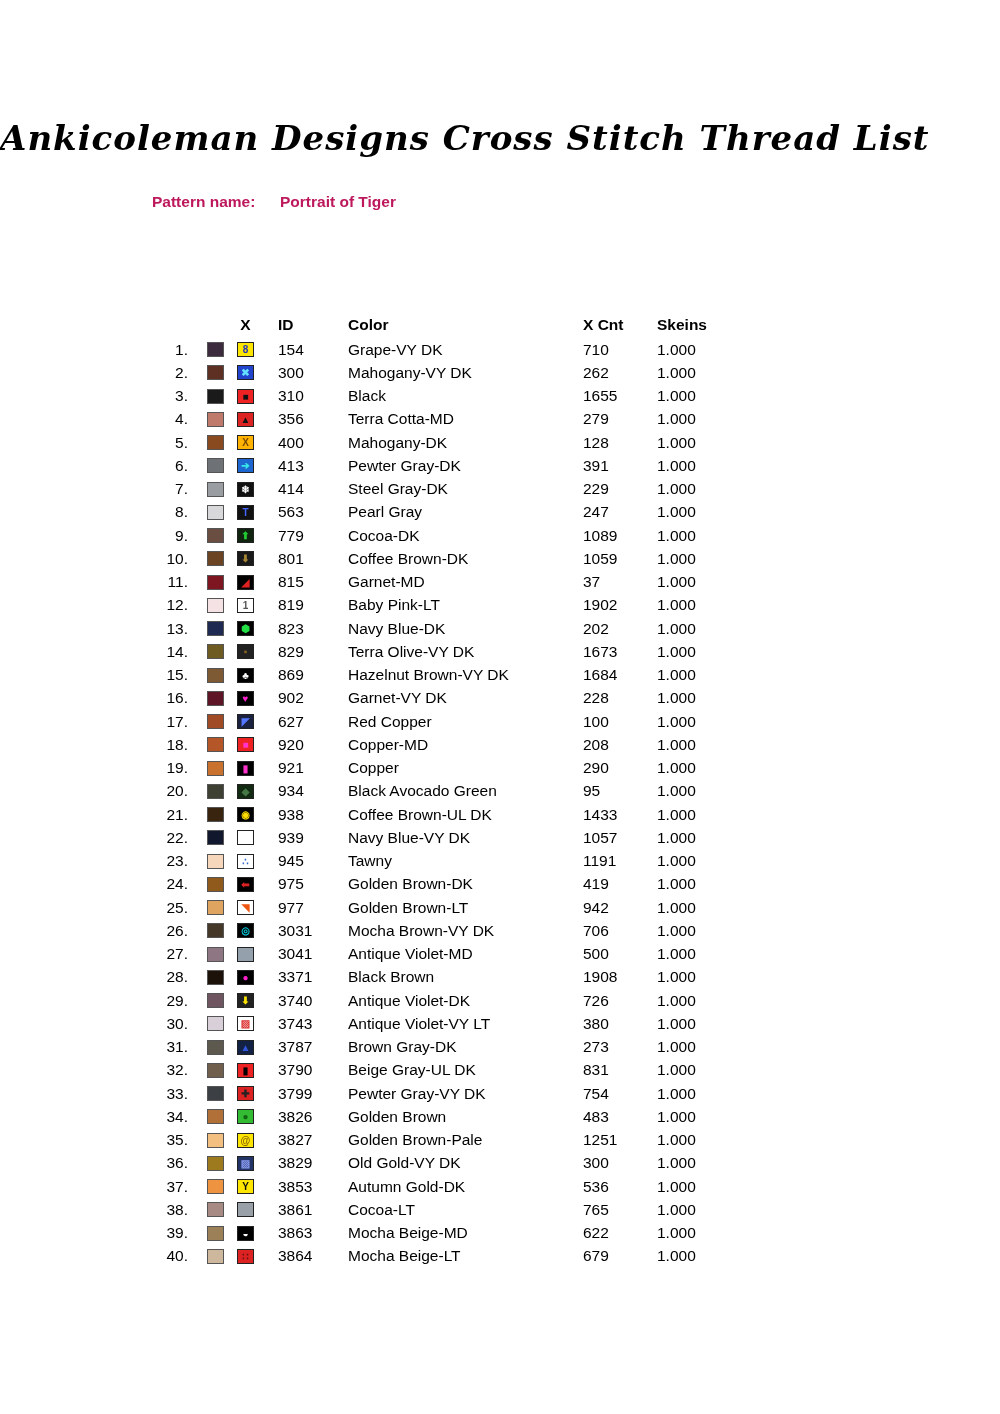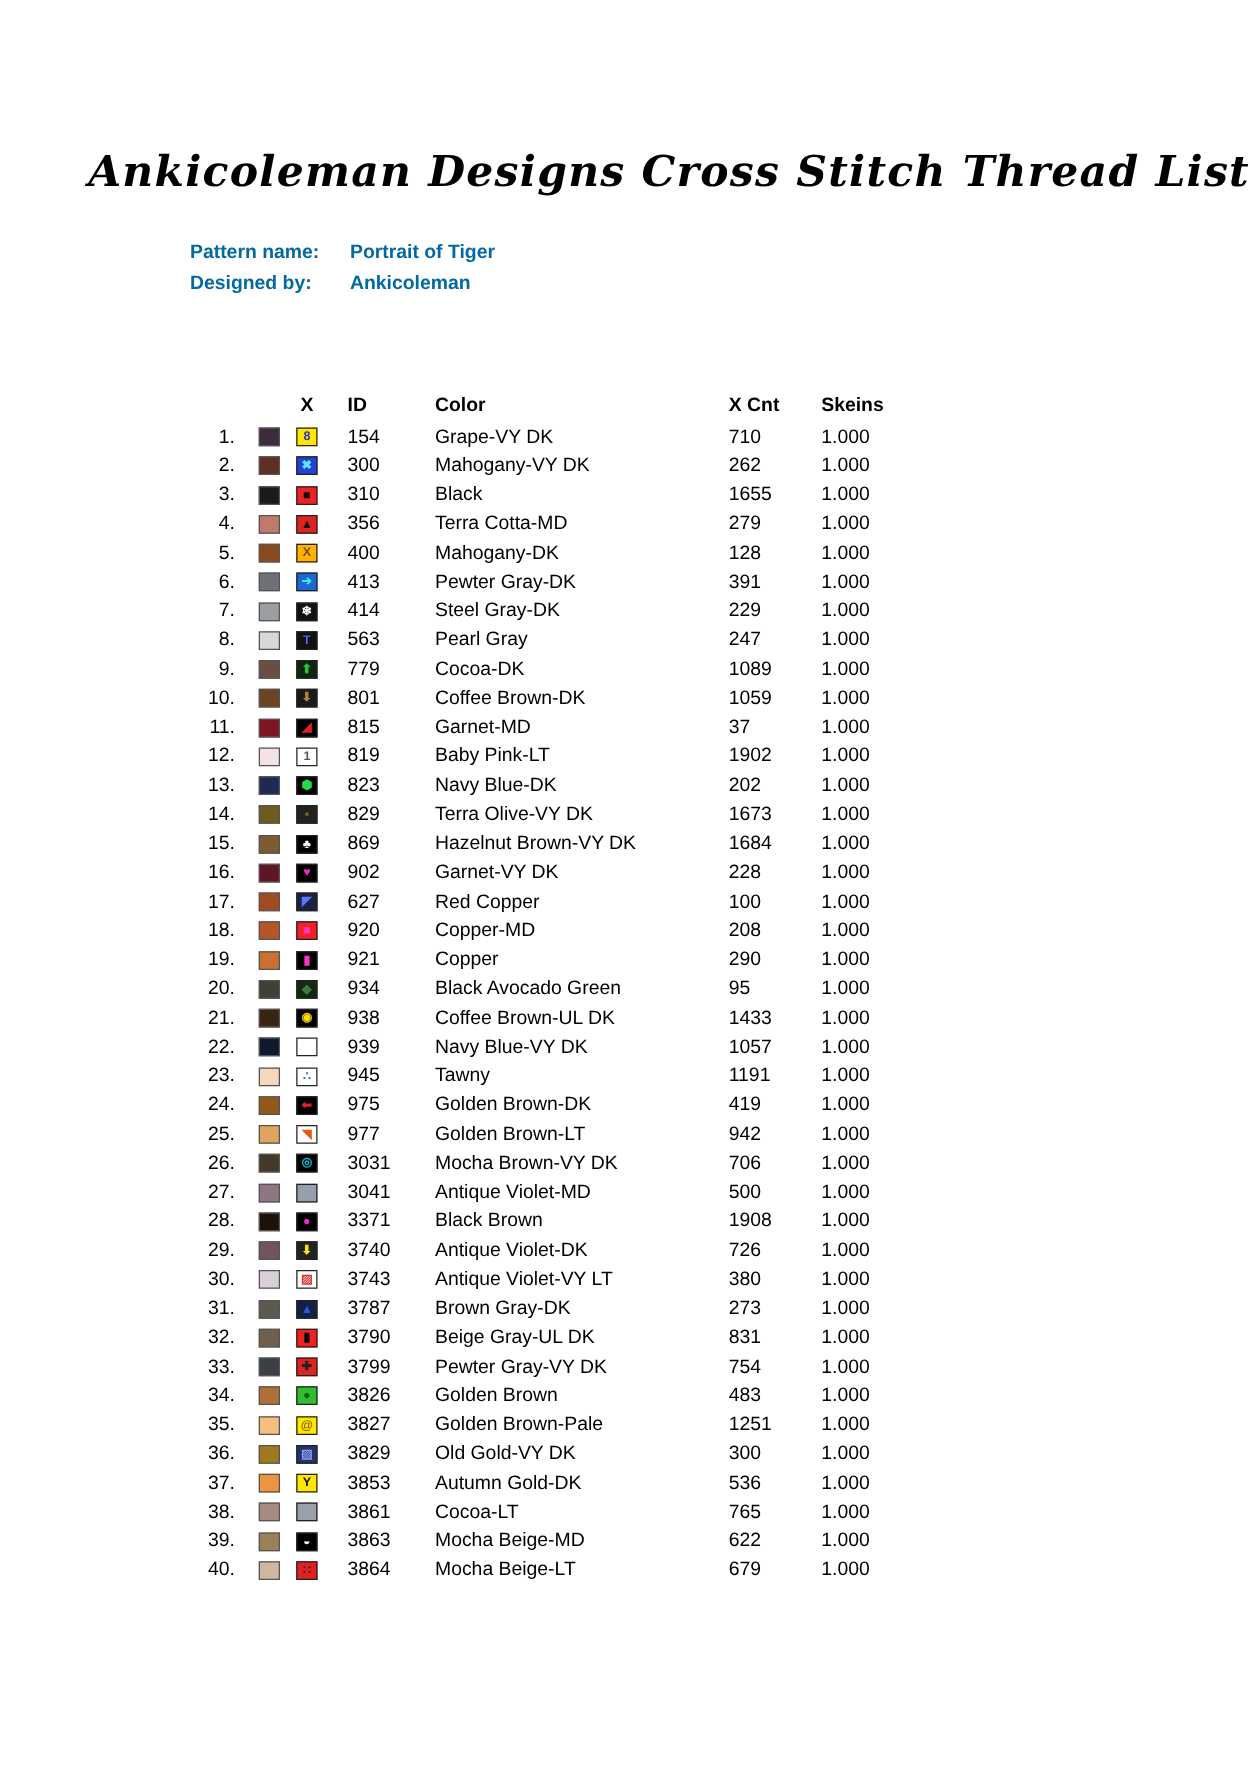--- a/index.html
+++ b/index.html
@@ -8,29 +8,29 @@
     background:#ffffff;
     font-family:"Liberation Sans", sans-serif;
     color:#111;
     position:relative;
     overflow:hidden;
   }
   .page{position:relative;width:1000px;height:1414px;}
 
   .doc-title{
     position:absolute;top:118px;left:0;width:1000px;
-    text-align:right;
+    text-align:left;
     font-family:"DejaVu Serif", serif;
     font-style:italic;font-weight:700;
     font-size:34px;letter-spacing:1px;color:#000;
   }
 
   .info-block{
     position:absolute;top:189px;left:152px;
-    font-size:15.5px;font-weight:700;line-height:25px;color:#0369a1;
+    font-size:15.5px;font-weight:700;line-height:25px;color:#be185d;
   }
   .info-line{white-space:nowrap;}
   .info-label{display:inline-block;width:128px;}
 
   .table{
     position:absolute;top:313px;left:152px;width:720px;
     font-size:15.5px;color:#000;
   }
   .t-row{display:flex;align-items:center;height:23.25px;white-space:nowrap;}
   .t-head{font-weight:700;height:24px;margin-bottom:1px;}
@@ -62,23 +62,20 @@
 <body>
 
 <div class="page">
 
   <div class="doc-title">Ankicoleman Designs Cross Stitch Thread List</div>
 
   <div class="info-block">
     <div class="info-line">
       <span class="info-label">Pattern name:</span><span>Portrait of Tiger</span>
     </div>
-    <div class="info-line">
-      <span class="info-label">Designed by:</span><span>Ankicoleman</span>
-    </div>
   </div>
 
   <div class="table">
     <div class="t-row t-head">
       <span class="c-num"></span>
       <span class="h-sw-spacer"></span>
       <span class="h-x">X</span>
       <span class="c-id">ID</span>
       <span class="c-color">Color</span>
       <span class="c-xcnt">X Cnt</span>

